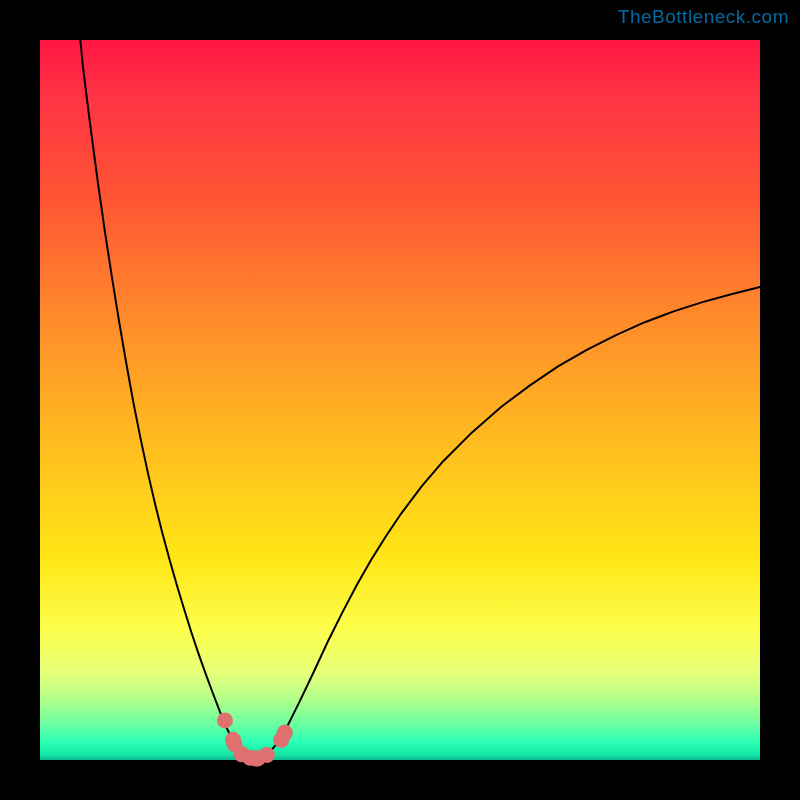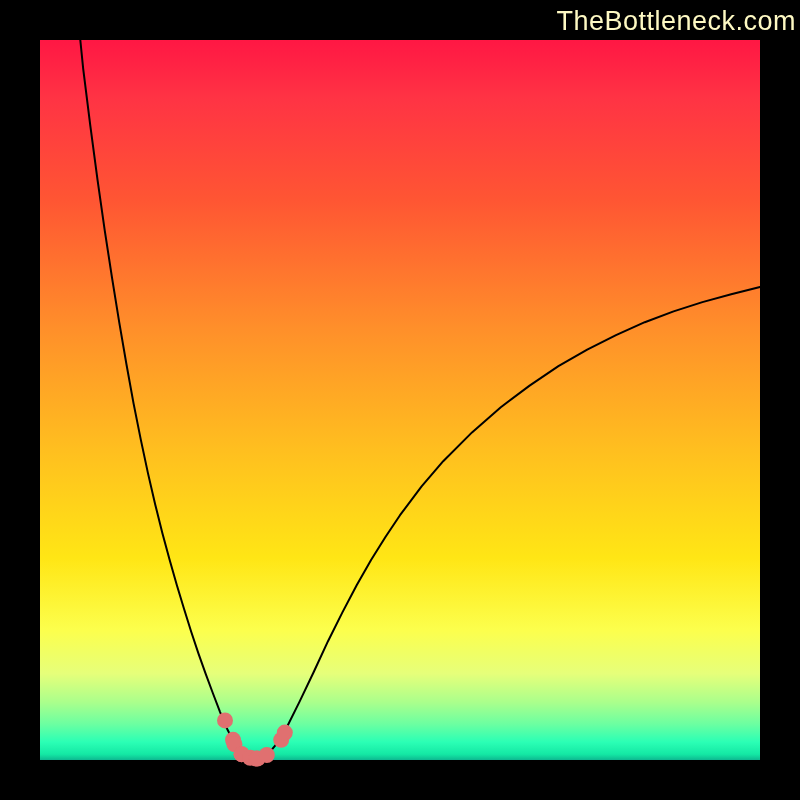--- a/index.html
+++ b/index.html
@@ -28,23 +28,23 @@
       #e6ff7a 88%,
       #aaff8c 92%,
       #6cffa1 95%,
       #2bffb5 97.5%,
       #14e8a4 99.2%,
       #0db890 100%);
   }
   .watermark {
     position: absolute;
     top: 6px;
-    right: 4px;
-    color: #fef9c3;
-    font-size: 27px;
+    right: 11px;
+    color: #0369a1;
+    font-size: 19px;
     font-weight: 500;
     letter-spacing: 0.5px;
   }
   .plot {
     position: absolute;
     left: 0;
     top: 0;
     width: 800px;
     height: 800px;
     pointer-events: none;

